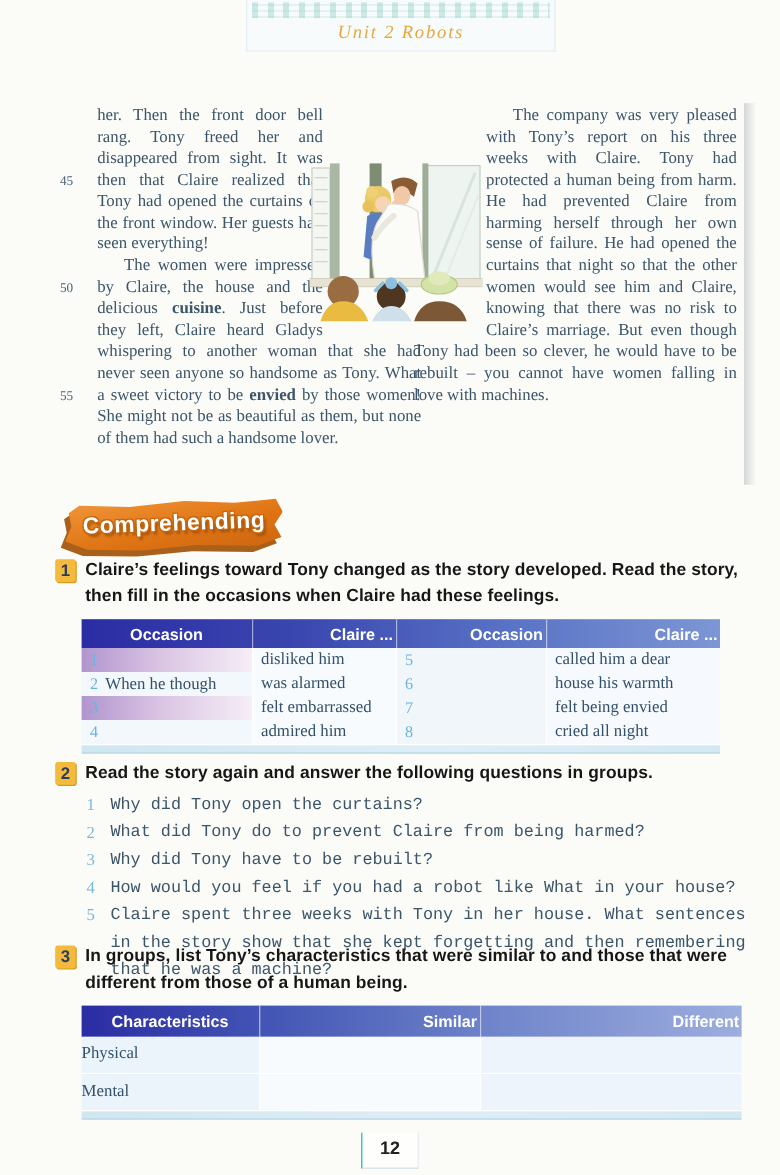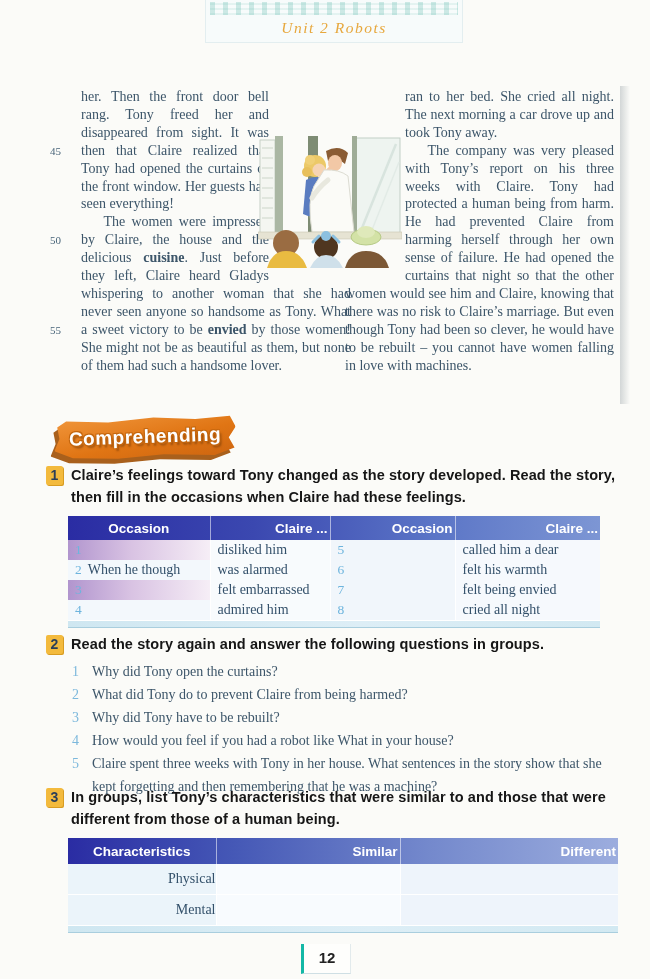--- a/index.html
+++ b/index.html
@@ -72,21 +72,21 @@
     color:#2c3f58;text-align:center;
   }
   .prompt{
     font:bold 14.5px/22px "Liberation Sans",sans-serif;
     color:#161616;letter-spacing:.1px;
   }
   
   .qlist{list-style:none;margin:5px 0 0 26px;padding:0;}
   .qlist li{display:flex;font:14px/23px "Liberation Serif",serif;color:#3c5569;}
   .qnum{flex:none;width:20px;color:#7cb8dc;}
-  .qtext{flex:1;}
+  .qtext{flex:1;font-family:Liberation Mono, monospace;}
   
   .tblwrap{margin:8px 0 0 22px;}
   table{border-collapse:collapse;table-layout:fixed;}
   #t1{width:532px;} #t3{width:550px;}
   thead tr{height:24px;}
   #t3 thead tr{height:26px;}
   #t1 thead tr{background:linear-gradient(90deg,#2a2ca3 0%,#3b48b0 35%,#5a74c6 68%,#7d96d4 100%);}
   #t3 thead tr{background:linear-gradient(90deg,#2a2ca3 0%,#4558b6 30%,#7388cc 65%,#9cadde 100%);}
   th{
     font:bold 13.5px "Liberation Sans",sans-serif;color:#fff;
@@ -101,32 +101,32 @@
   td + td{border-left:1px solid #fff;}
   #t1 td:nth-child(1){background:#f3f8fc;}
   #t1 td:nth-child(2){background:#f8fbfd;}
   #t1 td:nth-child(3){background:#f1f6fb;}
   #t1 td:nth-child(4){background:#f6f9fd;}
   #t1 td.hl{background:linear-gradient(90deg,#b195ce 0%,#d9c3e3 45%,#f6eef6 100%);}
   #t3 td:nth-child(1){background:#ebf4fa;}
   #t3 td:nth-child(2){background:#f8fbfe;}
   #t3 td:nth-child(3){background:#eef4fb;}
   #t3 tbody tr + tr td{border-top:1px solid #fff;}
-  td.center{text-align:right;padding:0;}
+  td.center{text-align:left;padding:0;}
   .cnum{color:#6db4dd;margin-right:6px;font-size:13.5px;}
   .tstrip{
     height:6px;border-top:1px solid #fff;border-bottom:1px solid #a9cede;
     background:linear-gradient(90deg,#cfe7f1 0%,#ddeef6 55%,#d2e9f2 100%);
   }
   #t1strip{width:532px;} #t3strip{width:550px;}
   
   .pagenum{
     position:absolute;left:301px;top:944px;width:46px;
     background:#fefefc;
-    border-left:3px solid #14b8a6;border-right:1px solid #e2eaec;border-bottom:1px solid #cfdfe4;
+    border-left:1px solid #14b8a6;border-right:1px solid #e2eaec;border-bottom:1px solid #cfdfe4;
     font:bold 15px "Liberation Sans",sans-serif;color:#222;
     text-align:center;padding:5px 0 7px;
   }
 </style>
 </head>
 <body>
 
 <div class="unit-band">
   <div class="speckles"></div>
   <div class="unit-title">Unit 2 Robots</div>
@@ -137,21 +137,20 @@
   <span class="lnum ln-50">50</span>
   <span class="lnum ln-55">55</span>
 
   <div class="col-left">
     <div class="cut-left"></div>
   <p><span>her. Then the front door bell rang. Tony freed her and disappeared from sight. It was then that Claire realized that Tony had opened the curtains of the front window. Her guests had seen everything!</span></p>
       <p class="ind"><span>The women were impressed by Claire, the house and the delicious </span><span class="b">cuisine</span><span>. Just before they left, Claire heard Gladys whispering to another woman that she had never seen anyone so handsome as Tony. What a sweet victory to be </span><span class="b">envied</span><span> by those women! She might not be as beautiful as them, but none of them had such a handsome lover.</span></p>
     </div>
   <div class="col-right">
     <div class="cut-right"></div>
-  <p><span>ran to her bed. She cried all night. The next morning a car drove up and took Tony away.</span></p>
       <p class="ind"><span>The company was very pleased with Tony’s report on his three weeks with Claire. Tony had protected a human being from harm. He had prevented Claire from harming herself through her own sense of failure. He had opened the curtains that night so that the other women would see him and Claire, knowing that there was no risk to Claire’s marriage. But even though Tony had been so clever, he would have to be rebuilt – you cannot have women falling in love with machines.</span></p>
     </div>
 
   <svg class="illustration" viewBox="0 0 144 132">
 
     <rect x="98" y="2" width="44" height="96" fill="#eef4f0" stroke="#c2cfc6" stroke-width="1"></rect>
     <line x1="104" y1="92" x2="138" y2="8" stroke="#d8e4de" stroke-width="2.5"></line>
     <line x1="114" y1="94" x2="141" y2="26" stroke="#e2ebe6" stroke-width="1.5"></line>
 
     <rect x="2" y="4" width="15" height="94" fill="#f4f6f1" stroke="#c6d0c5" stroke-width="1"></rect>
@@ -229,21 +228,21 @@
           <tr>
             <td class="hl"><span class="cnum">1</span></td>
             <td><span>disliked him</span></td>
             <td><span class="cnum">5</span></td>
             <td><span>called him a dear</span></td>
           </tr>
           <tr>
             <td><span class="cnum">2</span><span>When he though</span></td>
             <td><span>was alarmed</span></td>
             <td><span class="cnum">6</span></td>
-            <td><span>felt his warmth</span></td>
+            <td><span>house his warmth</span></td>
           </tr>
           <tr>
             <td class="hl"><span class="cnum">3</span></td>
             <td><span>felt embarrassed</span></td>
             <td><span class="cnum">7</span></td>
             <td><span>felt being envied</span></td>
           </tr>
           <tr>
             <td><span class="cnum">4</span></td>
             <td><span>admired him</span></td>

